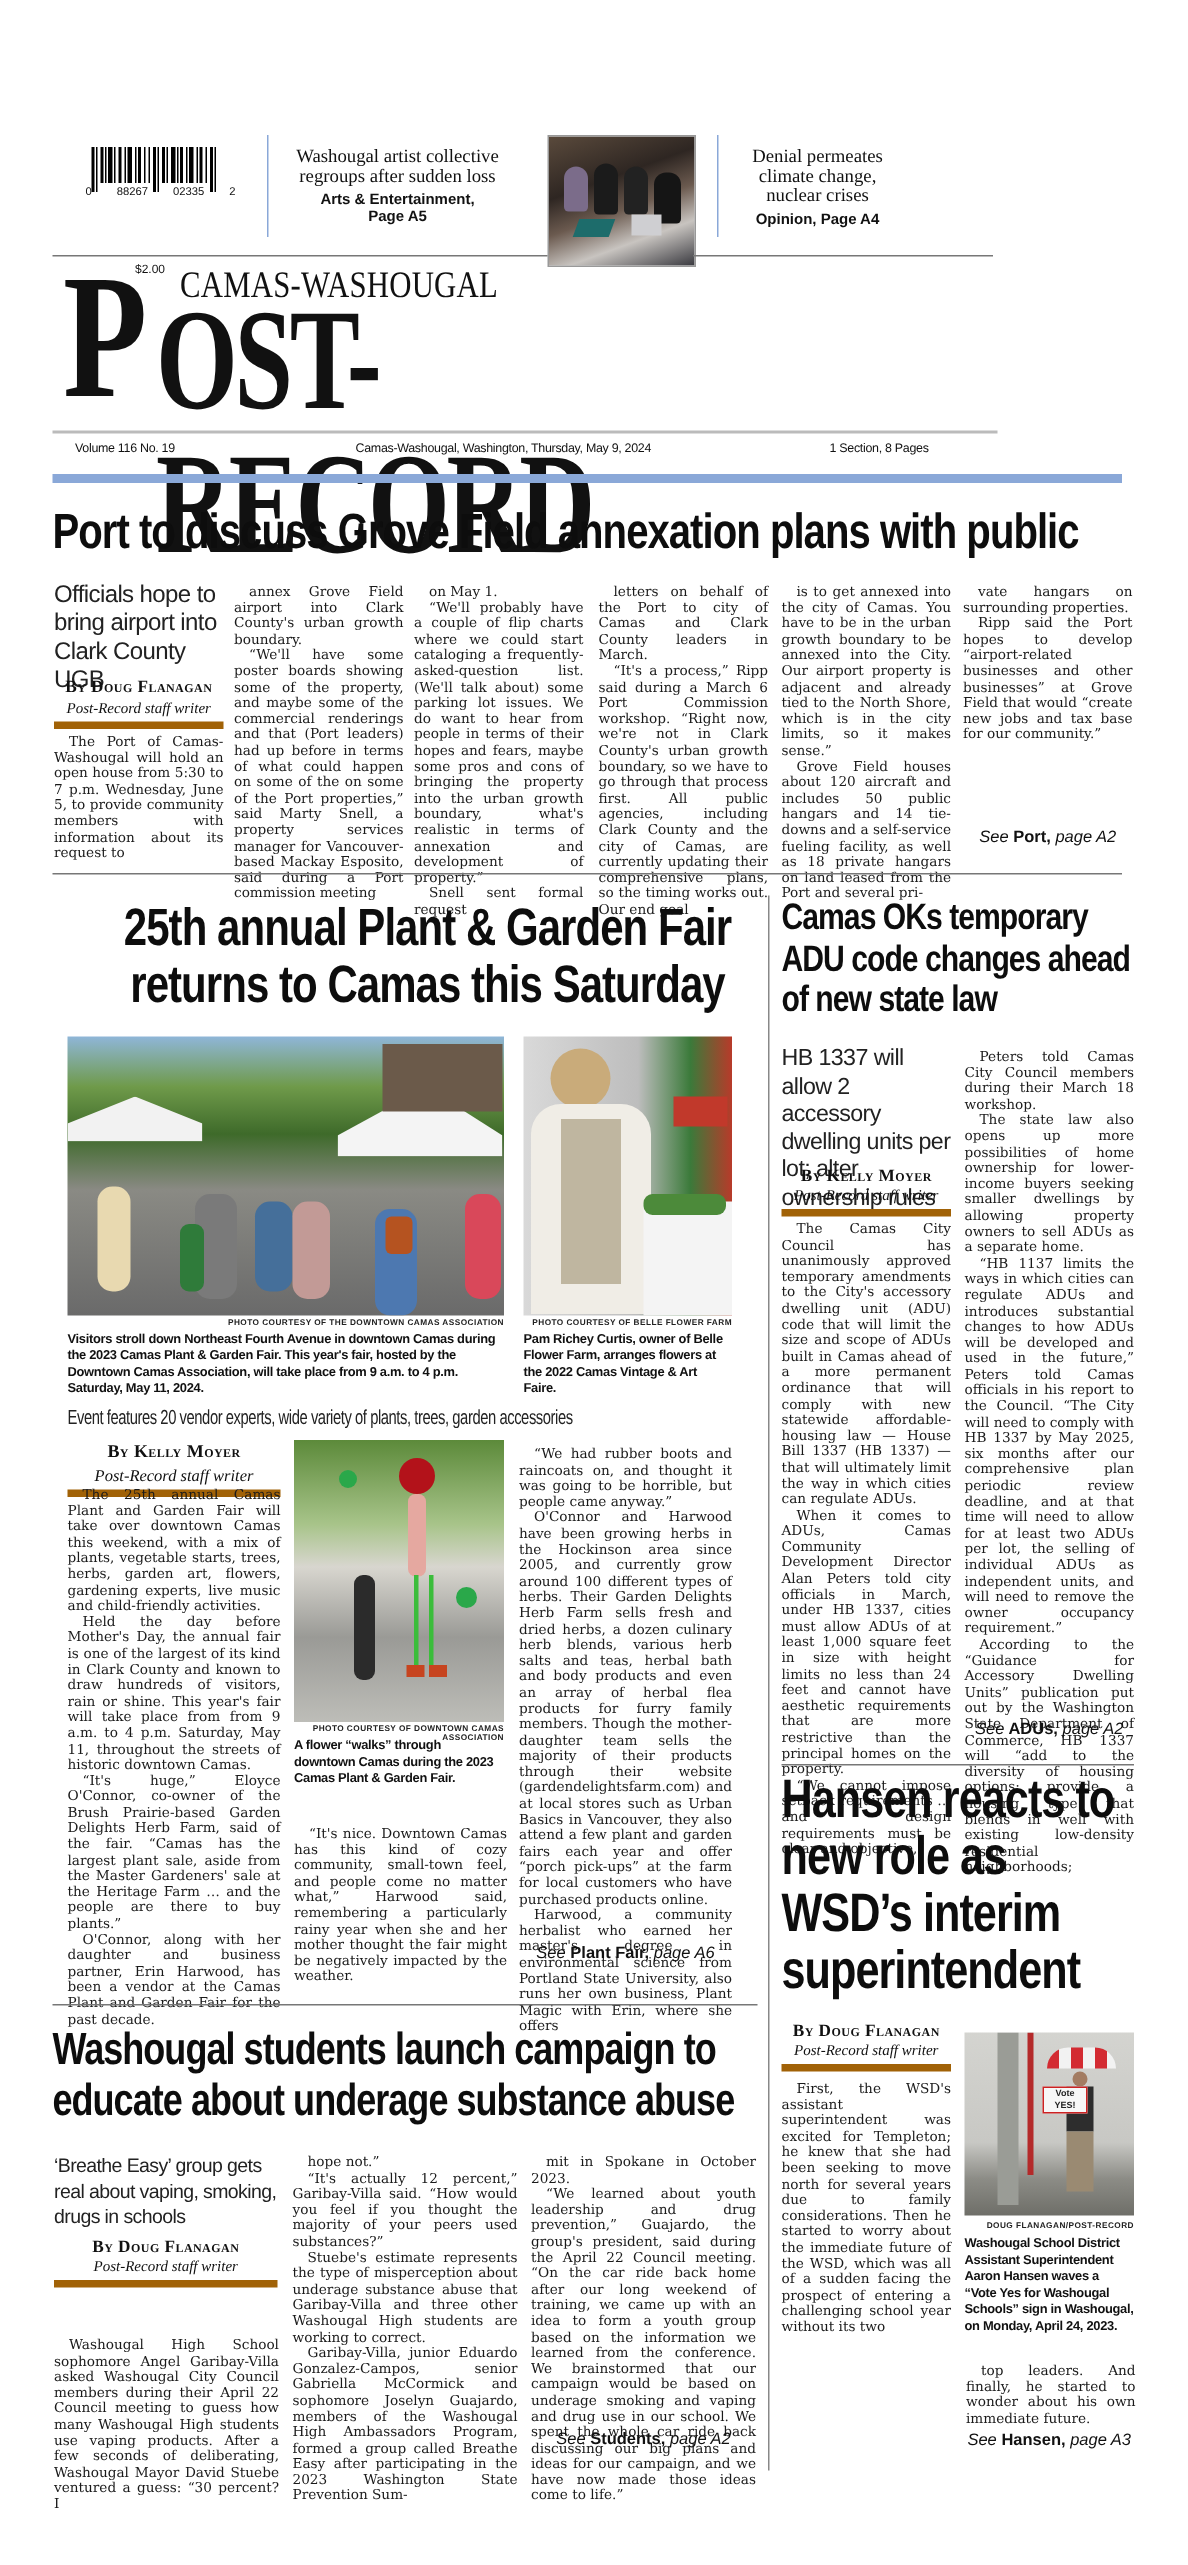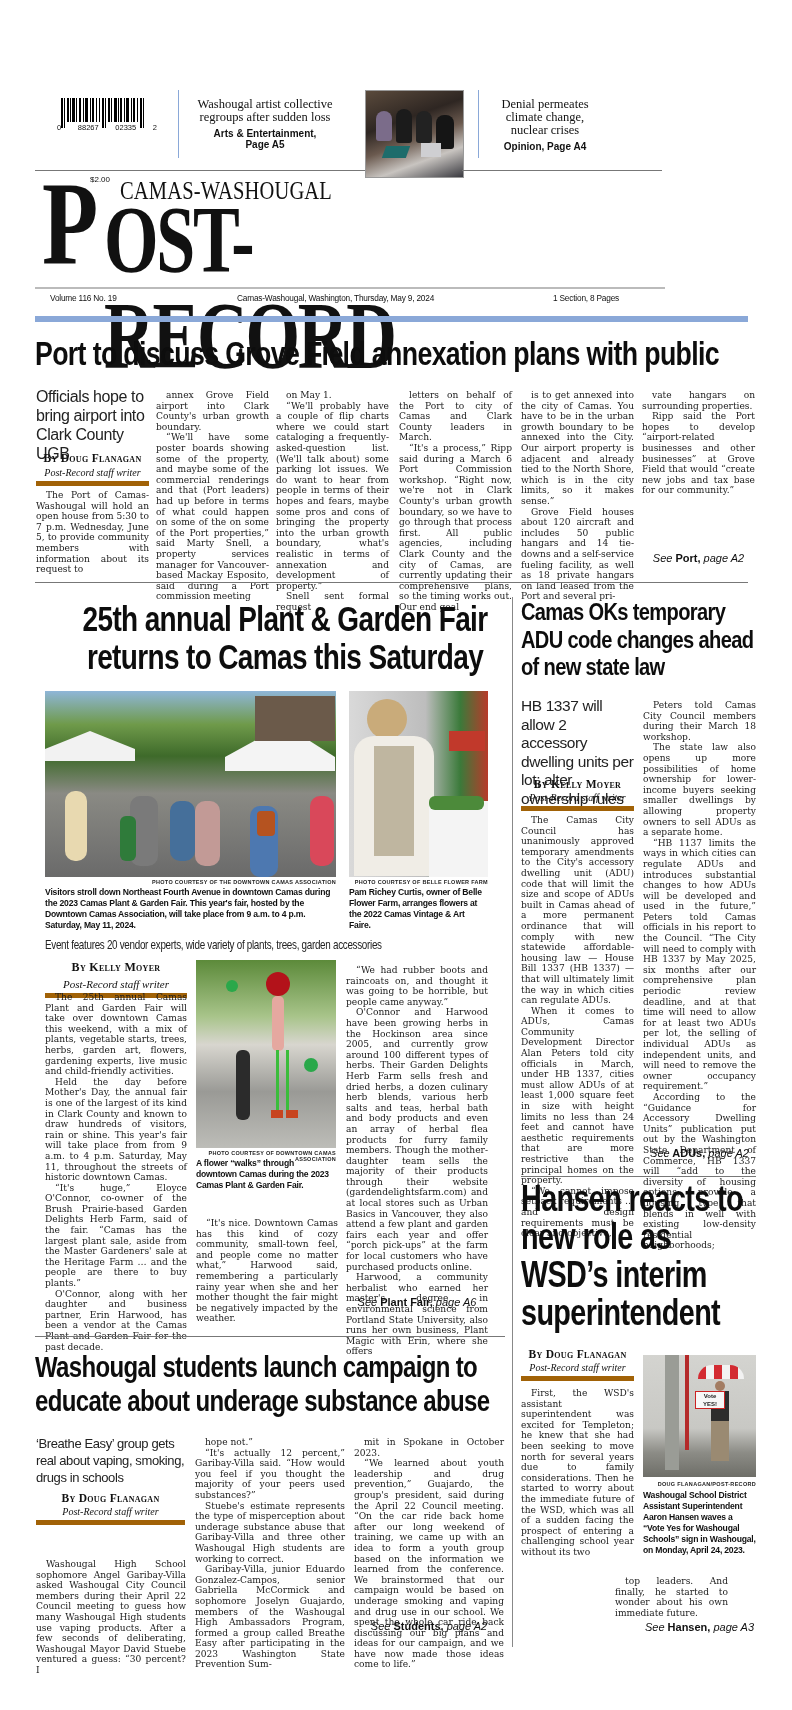--- a/index.html
+++ b/index.html
@@ -273,21 +273,21 @@
   <div style="position:absolute;left:42px;top:0;width:4px;height:95px;background:#b42a2a;"></div>
   <div style="position:absolute;left:55px;top:10px;width:46px;height:14px;border-radius:23px 23px 0 0;background:repeating-linear-gradient(90deg,#d32b32 0 8px,#f2f2f2 8px 16px);"></div>
   <div style="position:absolute;left:72px;top:26px;width:10px;height:10px;border-radius:50%;background:#a37c62;"></div>
   <div style="position:absolute;left:68px;top:36px;width:18px;height:30px;background:#2d2d2d;"></div>
   <div style="position:absolute;left:68px;top:66px;width:18px;height:40px;background:#9a8a72;"></div>
   <div class="sans" style="position:absolute;left:52px;top:36px;width:28px;height:16px;background:#f7f7f7;border:1px solid #c22;font-size:6px;font-weight:bold;text-align:center;line-height:8px;color:#222;">Vote YES!</div>
 </div>
 <div class="abs credit" style="left:643px;top:1481px;width:113px;">Doug Flanagan/Post-Record</div>
 <div class="abs caption" style="left:643px;top:1490px;width:113px;">Washougal School District Assistant Superintendent Aaron Hansen waves a “Vote Yes for Washougal Schools” sign in Washougal, on Monday, April 24, 2023.</div>
 
-<div class="abs body-text" style="left:615px;top:1576px;width:113px;">
+<div class="abs body-text" style="left:644px;top:1576px;width:113px;">
     <p>top leaders. And finally, he started to wonder about his own immediate future.</p>
   </div>
 
 <div class="abs see" style="left:643px;top:1621px;width:113px;">
   <em>See</em>
   <span>Hansen,</span>
   <i>page A3</i>
 </div>
 
 <div class="abs headline" style="left:35px;top:1350px;width:600px;font-size:30px;line-height:34px;transform:scaleX(0.8);">

